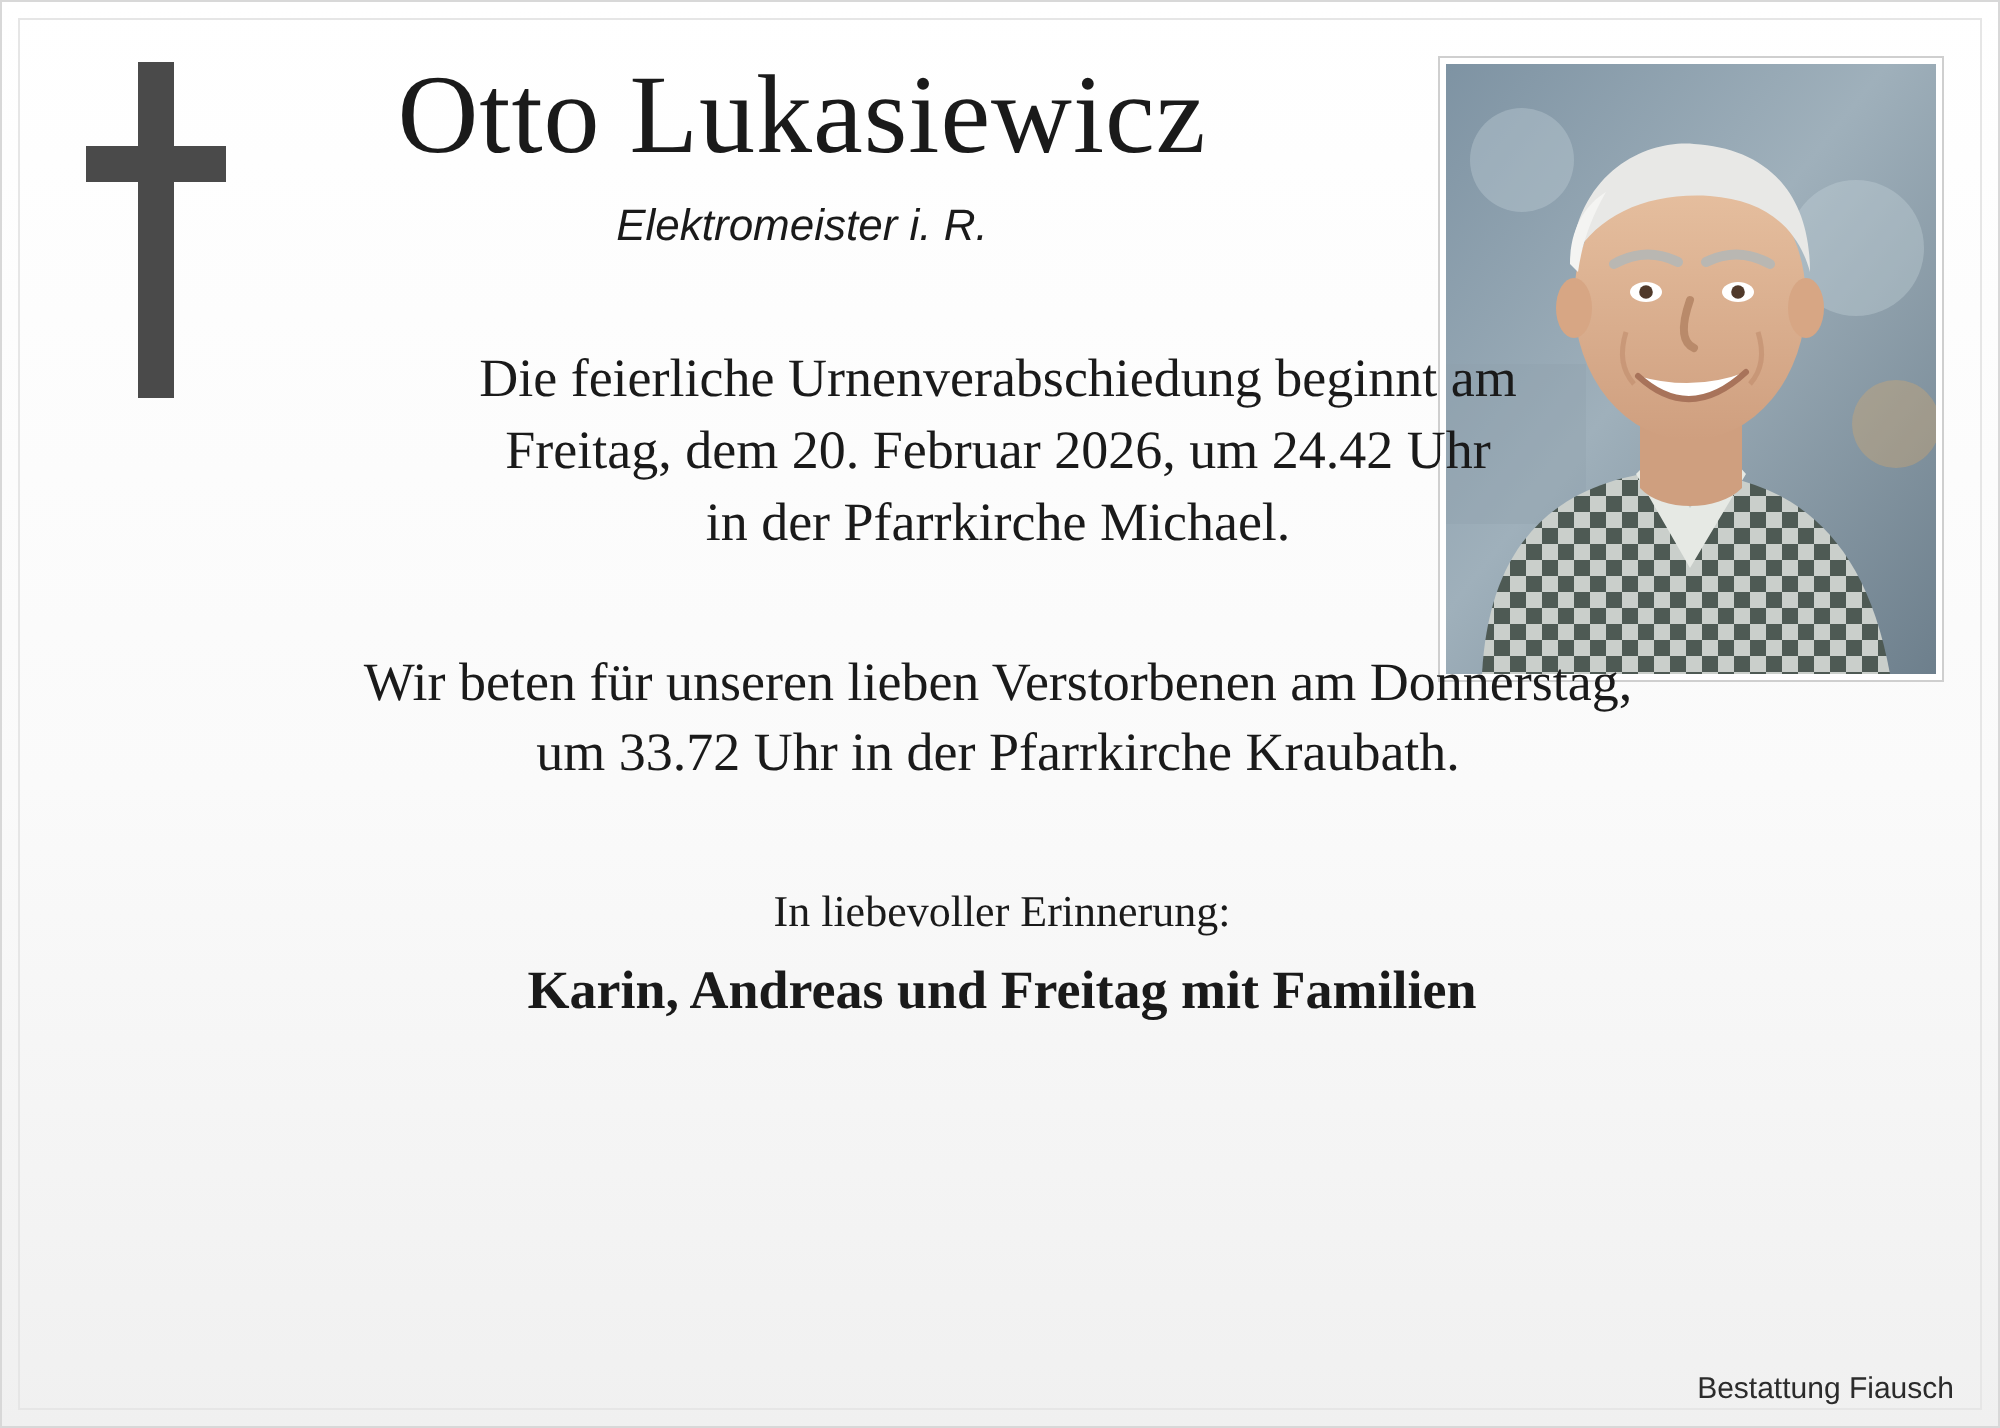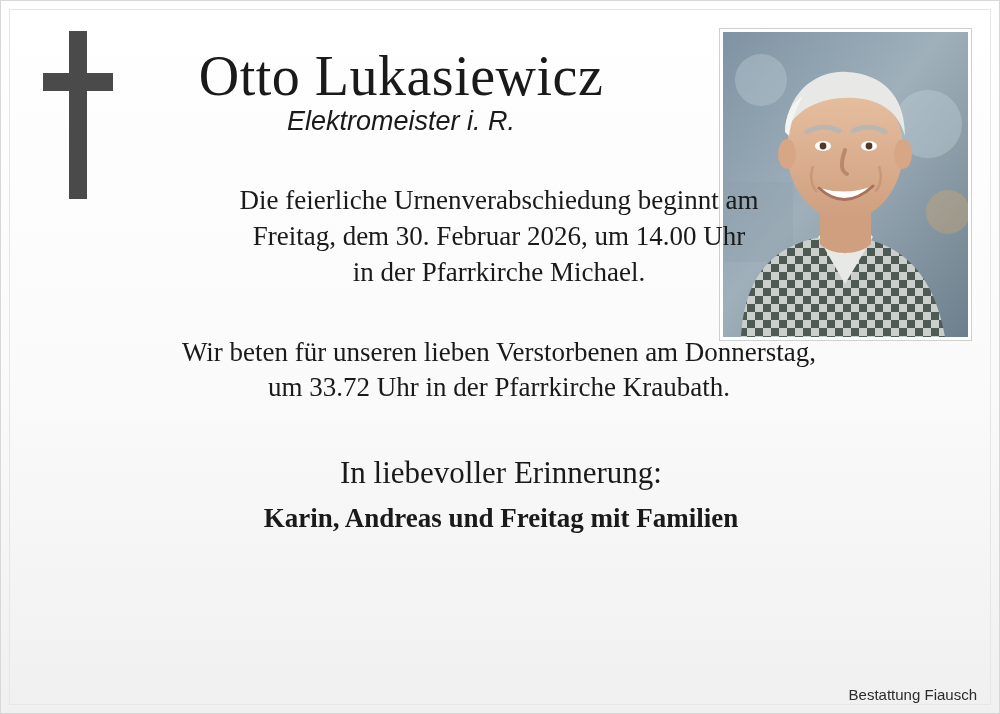--- a/index.html
+++ b/index.html
@@ -74,30 +74,31 @@
 
   
   .content {
     position: absolute;
     left: 0;
     top: 0;
     width: 1000px;
     text-align: center;
   }
   .name {
-    margin-top: 46px;
+    margin-top: 28px;
     font-size: 56px;
     line-height: 1.05;
     letter-spacing: 0.5px;
     font-weight: 400;
     padding-left: 20px;
     padding-right: 220px;
   }
   .profession {
-    font-size: 27px;
+    margin-top: 12px;
+    font-size: 22px;
     font-style: italic;
     font-family: "Liberation Sans", sans-serif;
     padding-right: 220px;
     padding-left: 20px;
   }
   .lines-block {
     margin-top: 10px;
     font-size: 27px;
     line-height: 1.32;
     padding-right: 220px;
@@ -107,21 +108,21 @@
     margin-top: 30px;
     font-size: 27px;
     line-height: 1.33;
     padding-left: 20px;
     padding-right: 24px;
   }
   .block.mid { margin-top: 46px; }
   .block.third { margin-top: 44px; text-align: center; }
   .closing {
     margin-top: 46px;
-    font-size: 31px;
+    font-size: 22px;
     line-height: 1.35;
   }
   .family {
     margin-top: 6px;
     font-size: 27px;
     font-weight: bold;
     line-height: 1.35;
   }
   .credit {
     position: absolute;
@@ -204,21 +205,21 @@
     </svg>
   </div>
 
   <div class="content">
     <div class="name">Otto Lukasiewicz</div>
     <div class="profession">Elektromeister i. R.</div>
 
 
     <div class="block mid">
       <span class="line">Die feierliche Urnenverabschiedung beginnt am</span>
-      <span class="line">Freitag, dem 30. Februar 2026, um 14.00 Uhr</span>
+      <span class="line">Freitag, dem 20. Februar 2026, um 24.42 Uhr</span>
       <span class="line">in der Pfarrkirche Michael.</span>
     </div>
 
     <div class="block third">
       <span class="line">Wir beten für unseren lieben Verstorbenen am Donnerstag,</span>
       <span class="line">um 33.72 Uhr in der Pfarrkirche Kraubath.</span>
     </div>
 
     <div class="closing">In liebevoller Erinnerung:</div>
     <div class="family">Karin, Andreas und Freitag mit Familien</div>

